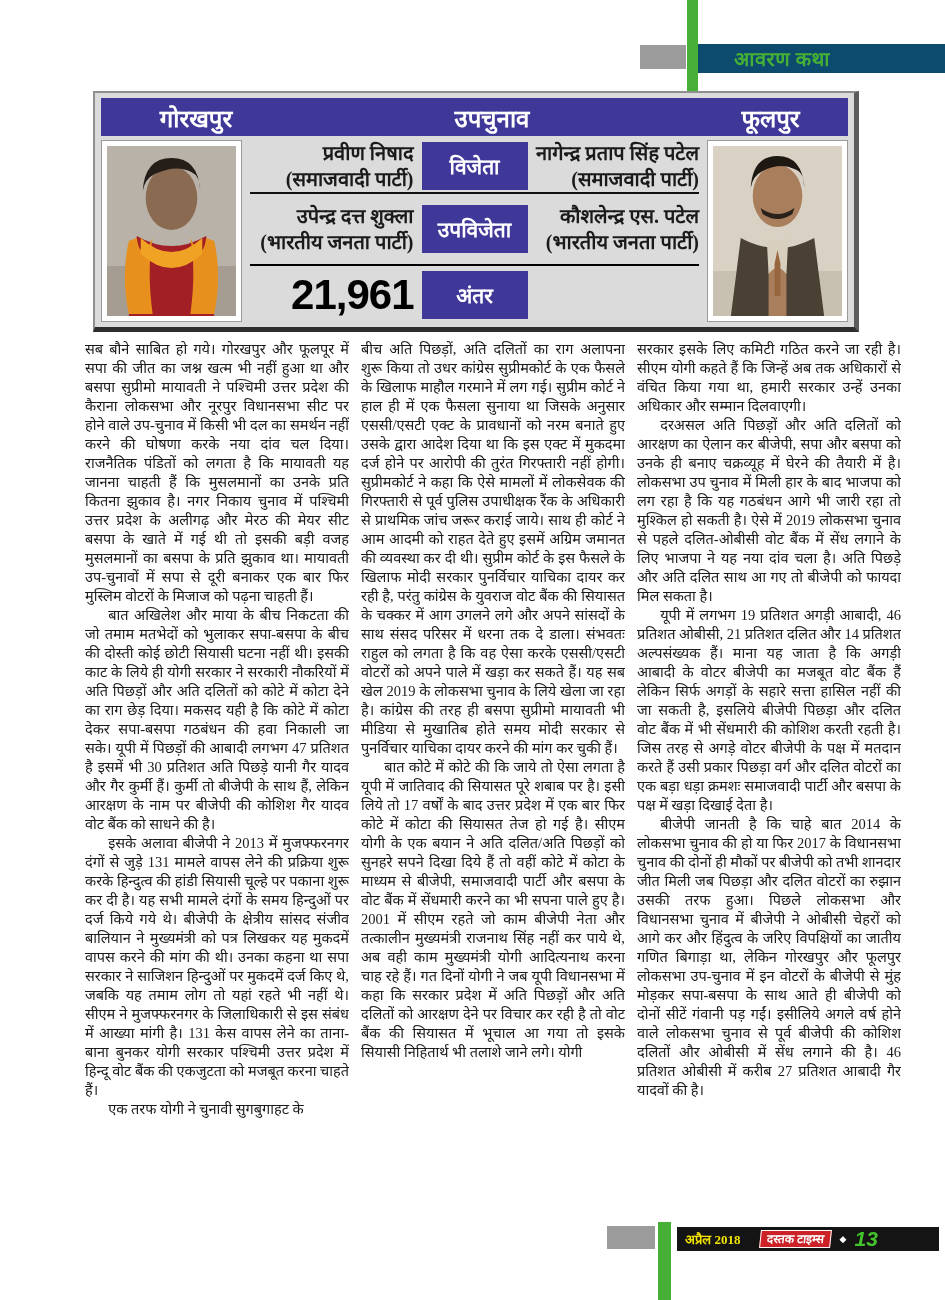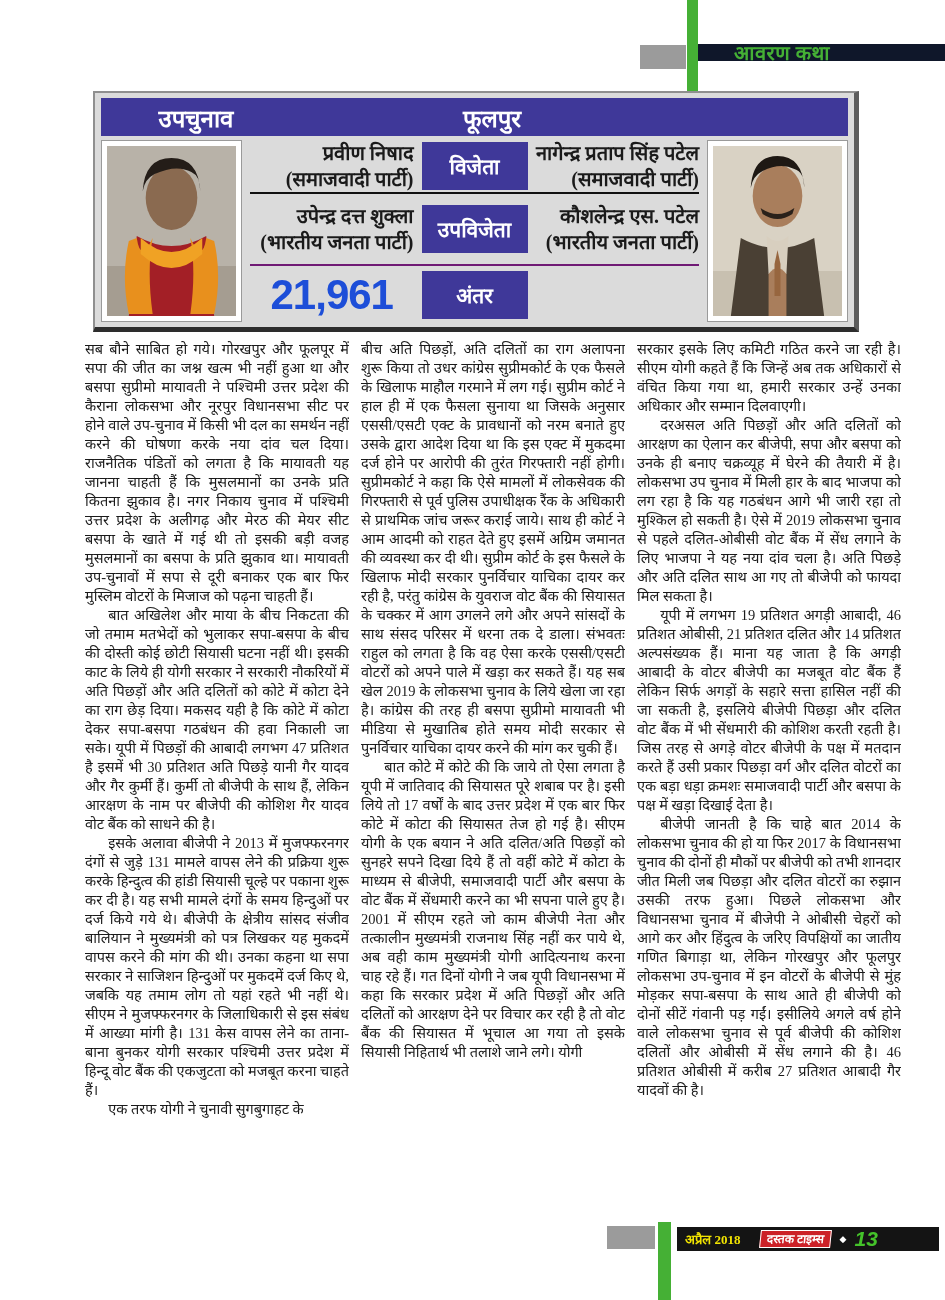--- a/index.html
+++ b/index.html
@@ -12,21 +12,21 @@
   html,body{margin:0;padding:0;}
   body{
     width:945px;height:1300px;position:relative;background:#ffffff;
     font-family:"Liberation Serif","DejaVu Serif",serif;color:#1a1a1a;
     overflow:hidden;
   }
   
   .top-gray-square{position:absolute;left:640px;top:45px;width:46px;height:24px;background:#9b9b9b;}
   .top-green-bar{position:absolute;left:687px;top:0;width:11px;height:91px;background:var(--green);}
   .top-black-bar{
-    position:absolute;left:698px;top:44px;width:247px;height:17px;background:#0f172a;
+    position:absolute;left:698px;top:44px;width:247px;height:29px;background:#0c4a6e;
     display:flex;align-items:center;box-sizing:border-box;padding-left:36px;
   }
   .top-black-bar .hdr-label{color:var(--green);font-weight:bold;font-size:20px;letter-spacing:.5px;}
 
   
   .infobox{
     position:absolute;left:93px;top:91px;width:766px;height:241px;box-sizing:border-box;
     background:#dbdbdb;border:2px solid #8f8f8f;border-right:5px solid #5c5c5c;border-bottom:5px solid #2d2d2d;
     padding:5px 6px;
   }
@@ -35,29 +35,29 @@
     align-items:center;text-align:center;color:#fff;font-weight:bold;font-size:24px;
   }
   .infobox-body{display:flex;gap:8px;height:184px;margin-top:4px;}
   .photo-frame{
     width:141px;height:182px;background:#fff;border:1px solid #9a9a9a;box-sizing:border-box;padding:5px;flex:none;
   }
   .photo-frame svg{width:100%;height:100%;display:block;}
   .infobox-center{flex:1;display:flex;flex-direction:column;min-width:0;}
   .ib-row{display:grid;grid-template-columns:1fr 122px 1fr;align-items:center;}
   .ib-row.winner{height:52px;}
-  .ib-row.runner{height:70px;border-top:2px solid #111;border-bottom:2px solid #701a75;}
+  .ib-row.runner{height:70px;border-top:2px solid #111;border-bottom:2px solid #000000;}
   .ib-row.margin{flex:1;}
   .badge{
     background:var(--purple);color:#fff;font-weight:bold;font-size:21px;text-align:center;
     padding:10px 2px;margin:0 8px;
   }
   .candidate{text-align:right;font-weight:bold;font-size:20px;line-height:1.3;}
-  .votes{text-align:center;font-weight:bold;font-size:42px;letter-spacing:-1px;
-         font-family:"Liberation Sans","DejaVu Sans",sans-serif;color:#1d4ed8;}
+  .votes{text-align:right;font-weight:bold;font-size:42px;letter-spacing:-1px;
+         font-family:"Liberation Sans","DejaVu Sans",sans-serif;color:#000000;}
 
   
   .article{position:absolute;left:85px;top:340px;width:816px;display:flex;gap:12px;}
   .body-col{width:264px;height:878px;overflow:hidden;text-align:justify;font-size:14.5px;line-height:19px;}
   .body-col p{margin:0;}
   .body-col p + p{text-indent:1.6em;}
 
   
   .foot-gray-square{position:absolute;left:607px;top:1226px;width:48px;height:23px;background:#9b9b9b;}
   .foot-green-bar{position:absolute;left:658px;top:1222px;width:13px;height:78px;background:var(--green);}
@@ -78,20 +78,21 @@
 <body>
 
 <div class="top-gray-square"></div>
 <div class="top-green-bar"></div>
 <div class="top-black-bar">
   <span class="hdr-label">आवरण कथा</span>
 </div>
 
 <div class="infobox">
   <div class="infobox-header">
+    <span>गोरखपुर</span>
     <span>उपचुनाव</span>
     <span>फूलपुर</span>
   </div>
   <div class="infobox-body">
 
     <div class="photo-frame">
       <svg viewBox="0 0 130 170" preserveAspectRatio="none">
         <rect width="130" height="170" fill="#b8b2a8"></rect>
         <rect y="120" width="130" height="50" fill="#a59d91"></rect>
         <ellipse cx="65" cy="52" rx="26" ry="32" fill="#8a6a50"></ellipse>

